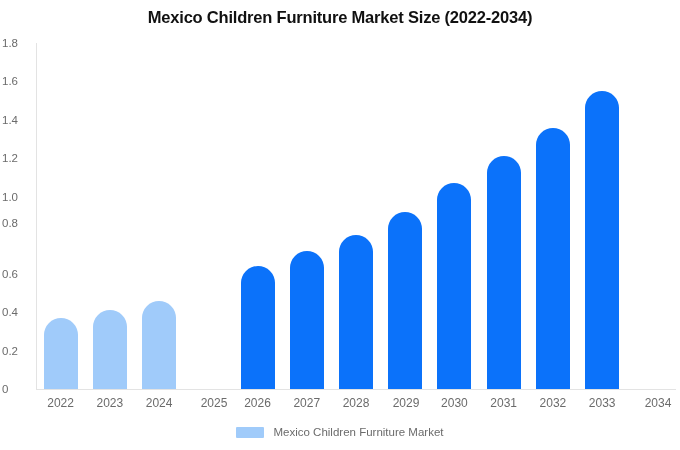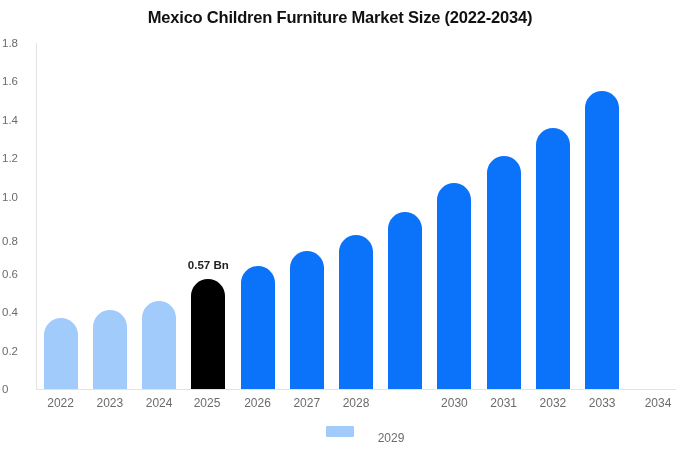--- a/index.html
+++ b/index.html
@@ -120,44 +120,40 @@
 
 <div id="chart-root">
 
   <div id="chart-title">Mexico Children Furniture Market Size (2022-2034)</div>
 
   <div id="y-ticks">
       <div class="y-tick" style="top: 389px;">0</div>
       <div class="y-tick" style="top: 350.556px;">0.2</div>
       <div class="y-tick" style="top: 312.111px;">0.4</div>
       <div class="y-tick" style="top: 273.667px;">0.6</div>
-      <div class="y-tick" style="top: 241px;">0.8</div>
+      <div class="y-tick" style="top: 223px;">0.8</div>
       <div class="y-tick" style="top: 196.778px;">1.0</div>
       <div class="y-tick" style="top: 158.333px;">1.2</div>
       <div class="y-tick" style="top: 119.889px;">1.4</div>
       <div class="y-tick" style="top: 81.4444px;">1.6</div>
       <div class="y-tick" style="top: 43px;">1.8</div>
     </div>
 
   <div id="y-axis-line"></div>
   <div id="x-axis-line"></div>
 
   <div id="plot-area">
       <div class="bar-slot" style="left: 7.61538px; height: 346px;">
         <div class="bar" style="height: 71.1222px; background: rgb(160, 203, 250);"></div>
       </div>
       <div class="bar-slot" style="left: 56.8462px; height: 346px;">
         <div class="bar" style="height: 78.8111px; background: rgb(160, 203, 250);"></div>
       </div>
       <div class="bar-slot" style="left: 106.077px; height: 346px;">
         <div class="bar" style="height: 88.4222px; background: rgb(160, 203, 250);"></div>
-      </div>
-      <div class="bar-slot" style="left: 155.308px; height: 346px;">
-        <div class="bar" style="height: 109.567px; background: rgb(0, 0, 0);"></div>
-        <div class="bar-value-label" style="bottom: 117.567px;">0.57 Bn</div>
       </div>
       <div class="bar-slot" style="left: 204.538px; height: 346px;">
         <div class="bar" style="height: 123.022px; background: rgb(11, 114, 250);"></div>
       </div>
       <div class="bar-slot" style="left: 253.769px; height: 346px;">
         <div class="bar" style="height: 138.4px; background: rgb(11, 114, 250);"></div>
       </div>
       <div class="bar-slot" style="left: 303px; height: 346px;">
         <div class="bar" style="height: 153.778px; background: rgb(11, 114, 250);"></div>
       </div>
@@ -173,28 +169,29 @@
       <div class="bar-slot" style="left: 499.923px; height: 346px;">
         <div class="bar" style="height: 261.422px; background: rgb(11, 114, 250);"></div>
       </div>
       <div class="bar-slot" style="left: 549.154px; height: 346px;">
         <div class="bar" style="height: 297.944px; background: rgb(11, 114, 250);"></div>
       </div>
     </div>
 
   <div id="legend">
     <span id="legend-swatch" style="background: rgb(160, 203, 250);"></span>
+    <span id="legend-label">Mexico Children Furniture Market</span>
   </div>
 
 <div class="x-tick" style="left: 30.6154px;">2022</div>
     <div class="x-tick" style="left: 79.8462px;">2023</div>
     <div class="x-tick" style="left: 129.077px;">2024</div>
-    <div class="x-tick" style="left: 177px;">2025</div>
+    <div class="x-tick" style="left: 184px;">2025</div>
     <div class="x-tick" style="left: 227.538px;">2026</div>
     <div class="x-tick" style="left: 276.769px;">2027</div>
     <div class="x-tick" style="left: 326px;">2028</div>
-    <div class="x-tick" style="left: 361px; margin-top: 35px;">2029</div>
+    <div class="x-tick" style="left: 376px;">2029</div>
     <div class="x-tick" style="left: 424.462px;">2030</div>
     <div class="x-tick" style="left: 473.692px;">2031</div>
     <div class="x-tick" style="left: 522.923px;">2032</div>
     <div class="x-tick" style="left: 572.154px;">2033</div>
     <div class="x-tick" style="left: 628px;">2034</div>
   </div>
 
 </body></html>

